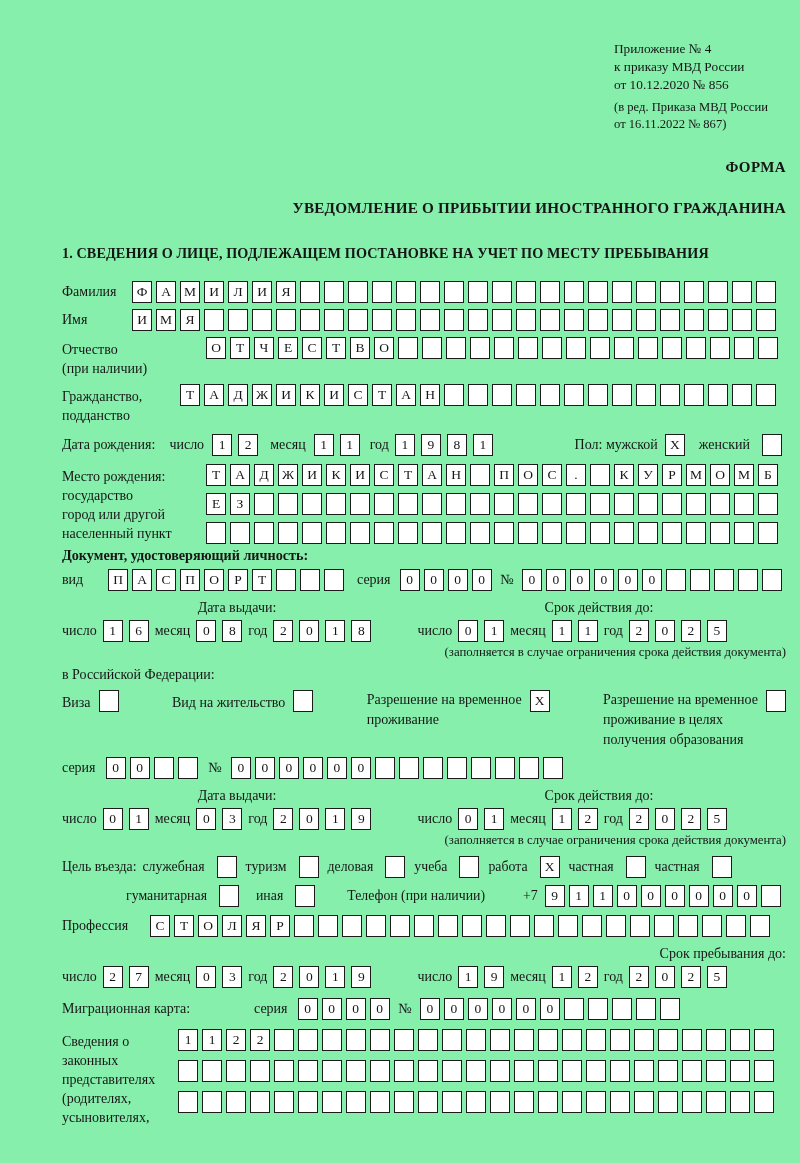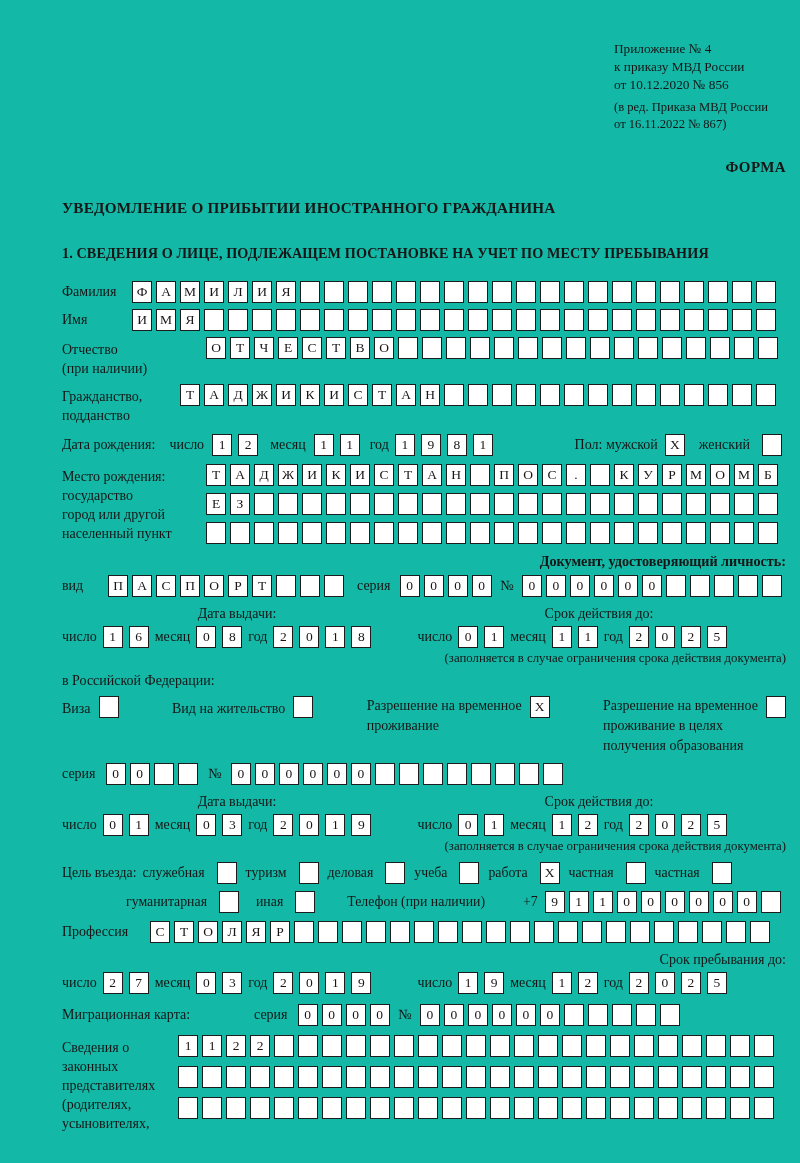--- a/index.html
+++ b/index.html
@@ -1,48 +1,48 @@
 <!DOCTYPE html>
 <html><head>
 <meta charset="utf-8">
 <style>
   html,body{margin:0;padding:0;background:#fff;}
   .page{
     position:relative;
     width:800px;height:1163px;
     box-sizing:border-box;
     padding:40px 14px 0 62px;
-    background:#14b8a6;
+    background:#86efac;
     color:#161616;
     font-family:"Liberation Serif","DejaVu Serif",serif;
     font-size:14px;
     overflow:hidden;
   }
   .annex{margin-left:auto;width:172px;line-height:1.34;font-size:13.3px;}
   .annex .amend{margin-top:6px;font-size:12.6px;}
   .forma{margin-top:26px;text-align:right;font-weight:bold;font-size:15px;letter-spacing:.4px;}
-  .title{margin-top:20px;text-align:left;font-weight:bold;font-size:15.2px;line-height:1.55;letter-spacing:.2px;}
+  .title{margin-top:20px;text-align:right;font-weight:bold;font-size:15.2px;line-height:1.55;letter-spacing:.2px;}
   .blank-line{display:inline-block;width:58px;border-bottom:2px solid #161616;margin-left:12px;vertical-align:baseline;}
   .sec1{margin-top:25px;font-weight:bold;font-size:14.2px;letter-spacing:.1px;}
 
   .row{display:flex;align-items:flex-start;margin-top:6px;}
   .row.vc{align-items:center;}
   .lbl{padding-top:3px;flex:none;}
   .lstack{flex:none;line-height:19px;padding-top:3px;}
   .boxes{display:flex;gap:4px;flex:none;}
   .box{
     width:20px;height:22px;flex:none;
     border:1.6px solid #1c1c1c;
     display:flex;align-items:center;justify-content:center;
     font-size:13.5px;background:#fff;box-sizing:border-box;
   }
   .stackrows{display:flex;flex-direction:column;gap:7px;flex:none;}
   .stackrows.g8{gap:9px;}
 
-  .center-bold{text-align:right;font-weight:bold;margin-top:9px;font-size:14.2px;}
+  .center-bold{text-align:left;font-weight:bold;margin-top:3px;font-size:14.2px;}
   .dheads{display:flex;margin-top:9px;}
   .dgroup{display:flex;align-items:center;gap:6px;flex:none;}
   .dgroup .boxes{gap:6px;}
   .note{font-size:12.8px;margin-top:3px;}
   .opt{display:flex;align-items:flex-start;gap:8px;flex:none;}
   .opt .optlbl{text-align:left;line-height:1.45;}
   .purpose-row{font-size:13.8px;}
   .purpose-row .pair{display:flex;align-items:center;gap:12px;flex:none;}
 </style>
 </head>

